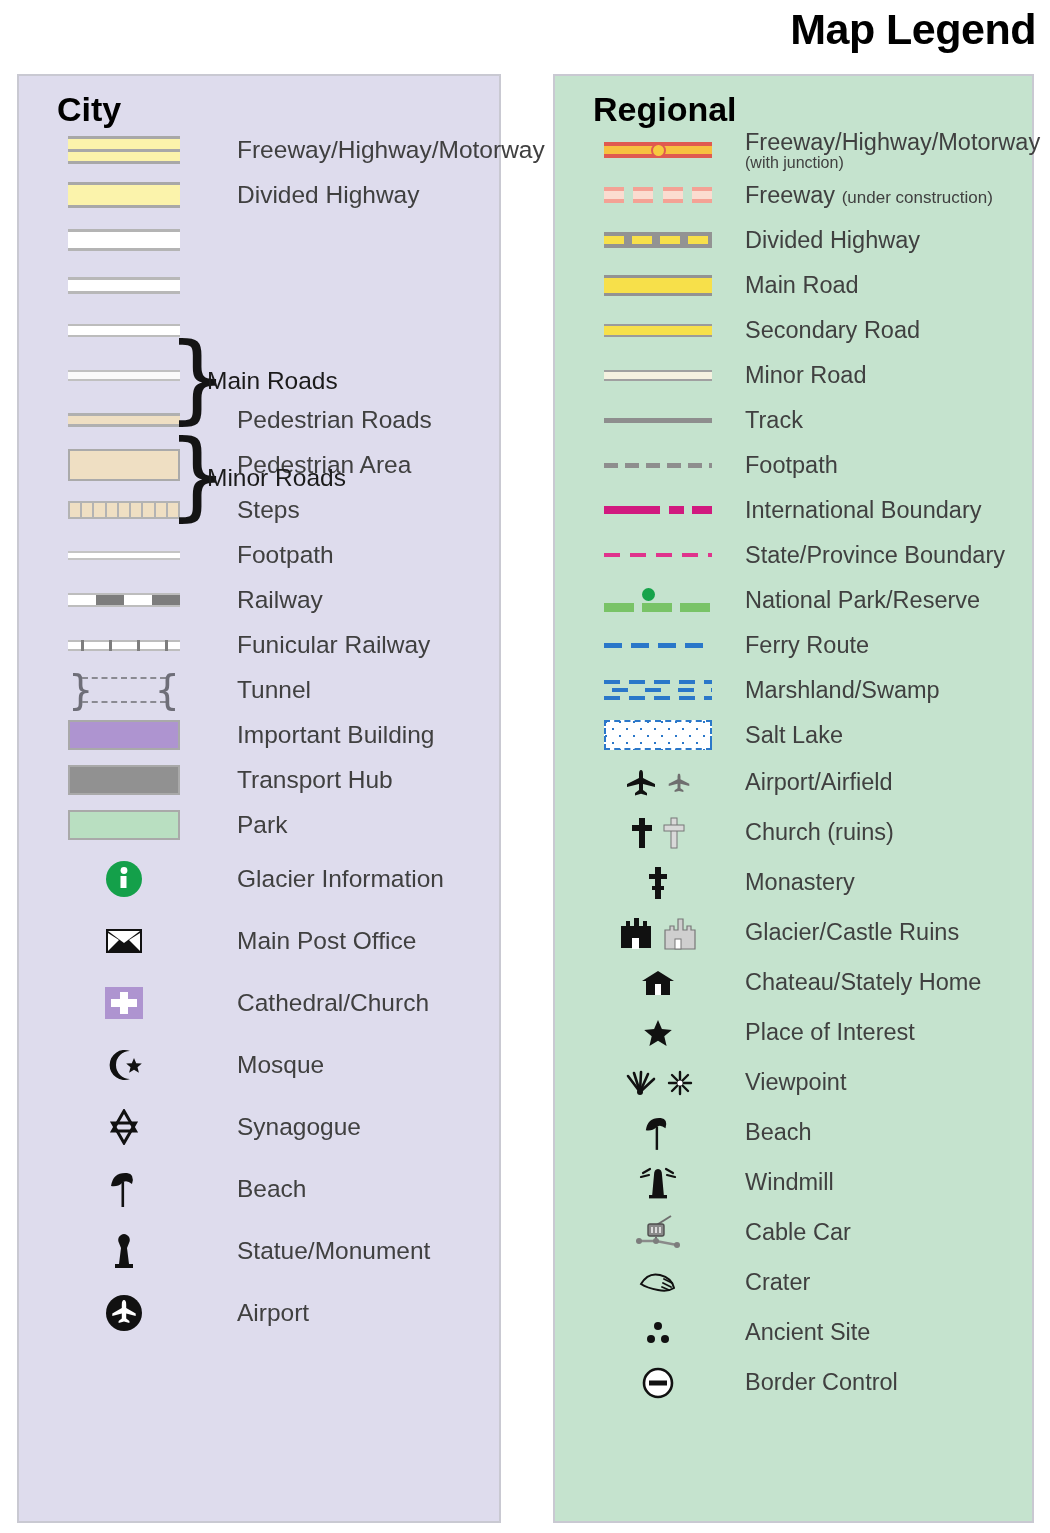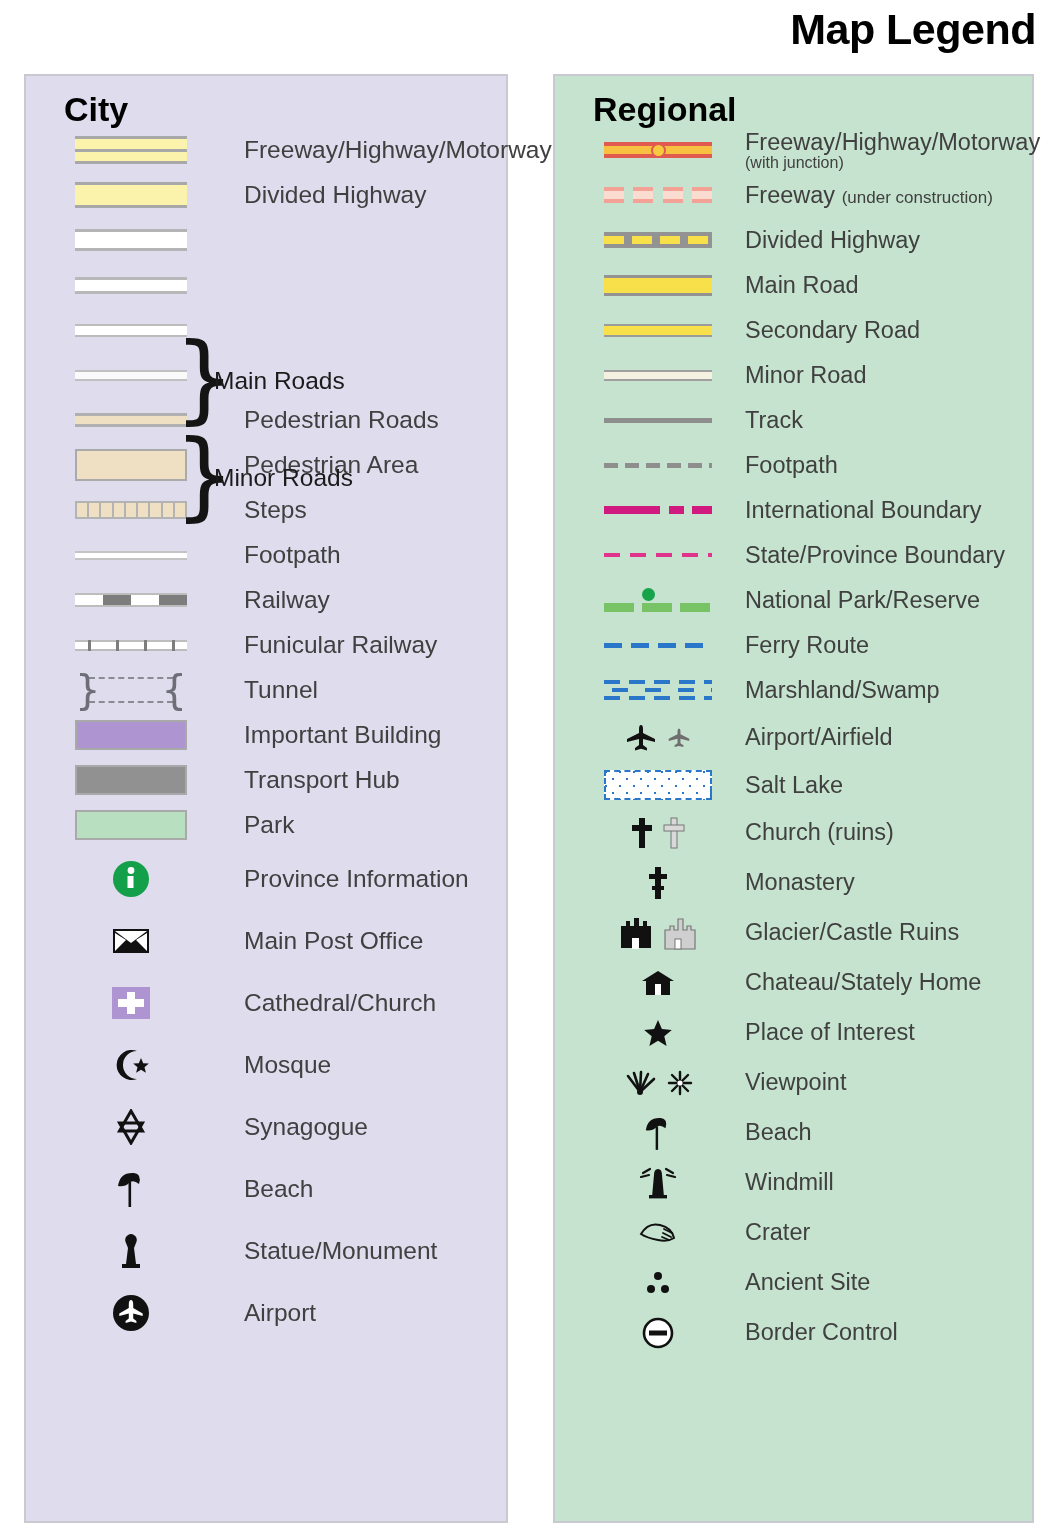--- a/index.html
+++ b/index.html
@@ -28,21 +28,21 @@
   }
 
   
   .panel {
     position: absolute;
     top: 74px;
     border: 2px solid #c9c9d2;
     box-sizing: border-box;
   }
   #panel-city {
-    left: 24px;
+    left: 17px;
     width: 484px;
     height: 1449px;
     background: #dedced;
   }
   #panel-regional {
     left: 553px;
     width: 481px;
     height: 1449px;
     background: #c5e3ce;
   }
@@ -571,21 +571,21 @@
 
 
     <div class="row" style="height:62px">
       <div class="sym">
         <svg width="38" height="38" viewBox="0 0 38 38">
           <circle cx="19" cy="19" r="18" fill="#14a04a"></circle>
           <circle cx="19" cy="10.5" r="3.4" fill="#fff"></circle>
           <path d="M15.5 16 h6 v12 h-6 z" fill="#fff"></path>
         </svg>
       </div>
-      <div class="lbl">Province Information</div>
+      <div class="lbl">Glacier Information</div>
     </div>
 
     <div class="row" style="height:62px">
       <div class="sym">
         <svg width="38" height="26" viewBox="0 0 38 26">
           <rect x="1" y="1" width="36" height="24" fill="#111"></rect>
           <path d="M3 3 L19 15 L35 3 Z" fill="#fff"></path>
           <path d="M3 23 L14 12 L3 5 Z" fill="#fff"></path>
           <path d="M35 23 L24 12 L35 5 Z" fill="#fff"></path>
         </svg>
@@ -776,37 +776,37 @@
         <div class="reg-line r-marsh">
           <span class="ml a"></span>
             <span class="ml b"></span>
             <span class="ml c"></span>
         </div>
       </div>
       <div class="lbl">Marshland/Swamp</div>
     </div>
 
 
+    <div class="row">
+      <div class="sym">
+        <div class="reg-line r-saltlake"></div>
+      </div>
+      <div class="lbl">Salt Lake</div>
+    </div>
+
     <div class="row" style="height:50px">
       <div class="sym reg-icons">
         <svg width="32" height="30" viewBox="0 0 32 30">
           <path d="M16 2 q2 0 2 4 l0 4 l12 6 v3 l-12 -3 v6 l4 3 v2.4 l-6 -1.6 l-6 1.6 v-2.4 l4-3 v-6 l-12 3 v-3 l12-6 v-4 q0-4 2-4 z" fill="#111"></path>
         </svg>
         <svg width="24" height="22" viewBox="0 0 32 30">
           <path d="M16 2 q2 0 2 4 l0 4 l12 6 v3 l-12 -3 v6 l4 3 v2.4 l-6 -1.6 l-6 1.6 v-2.4 l4-3 v-6 l-12 3 v-3 l12-6 v-4 q0-4 2-4 z" fill="#6f6f6f"></path>
         </svg>
       </div>
       <div class="lbl">Airport/Airfield</div>
-    </div>
-
-    <div class="row">
-      <div class="sym">
-        <div class="reg-line r-saltlake"></div>
-      </div>
-      <div class="lbl">Salt Lake</div>
     </div>
 
     <div class="row" style="height:50px">
       <div class="sym reg-icons">
         <svg width="22" height="32" viewBox="0 0 22 32">
           <rect x="8" y="1" width="6" height="30" fill="#111"></rect>
           <rect x="1" y="8" width="20" height="6" fill="#111"></rect>
         </svg>
         <svg width="22" height="32" viewBox="0 0 22 32">
           <rect x="8" y="1" width="6" height="30" fill="#d9d9d9" stroke="#777" stroke-width="1"></rect>
@@ -905,20 +905,39 @@
             <line x1="28" y1="3" x2="35" y2="7"></line>
             <line x1="29" y1="9" x2="37" y2="11"></line>
           </g>
           <path d="M20 3 q4 0 4 6 l2 22 h-12 l2-22 q0-6 4-6 z" fill="#111"></path>
           <rect x="11" y="29" width="18" height="3.4" fill="#111"></rect>
         </svg>
       </div>
       <div class="lbl">Windmill</div>
     </div>
 
+    <div class="row" style="height:50px">
+      <div class="sym">
+        <svg width="46" height="38" viewBox="0 0 46 38">
+          <line x1="20" y1="12" x2="36" y2="2" stroke="#6f6f6f" stroke-width="2"></line>
+          <rect x="13" y="10" width="16" height="12" rx="2" fill="#8a8a8a" stroke="#4f4f4f" stroke-width="1.4"></rect>
+          <g stroke="#fff" stroke-width="1.4">
+            <line x1="17" y1="13" x2="17" y2="19"></line>
+            <line x1="21" y1="13" x2="21" y2="19"></line>
+            <line x1="25" y1="13" x2="25" y2="19"></line>
+          </g>
+          <rect x="20" y="22" width="2" height="5" fill="#6f6f6f"></rect>
+          <path d="M4 27 L21 27 L42 31" stroke="#8a8a8a" stroke-width="2.4" fill="none"></path>
+          <circle cx="4" cy="27" r="3" fill="#7d7d7d"></circle>
+          <circle cx="21" cy="27" r="3" fill="#7d7d7d"></circle>
+          <circle cx="42" cy="31" r="3" fill="#7d7d7d"></circle>
+        </svg>
+      </div>
+      <div class="lbl">Cable Car</div>
+    </div>
 
     <div class="row" style="height:50px">
       <div class="sym">
         <svg width="40" height="26" viewBox="0 0 40 26">
           <path d="M3 14 Q10 2 22 5 Q34 8 36 18 Q30 22 20 20 Q9 18 3 14 Z" fill="none" stroke="#111" stroke-width="2"></path>
           <g stroke="#111" stroke-width="1.8" stroke-linecap="round">
             <line x1="26" y1="9" x2="34" y2="13"></line>
             <line x1="25" y1="13" x2="33" y2="17"></line>
             <line x1="24" y1="17" x2="31" y2="20"></line>
           </g>

